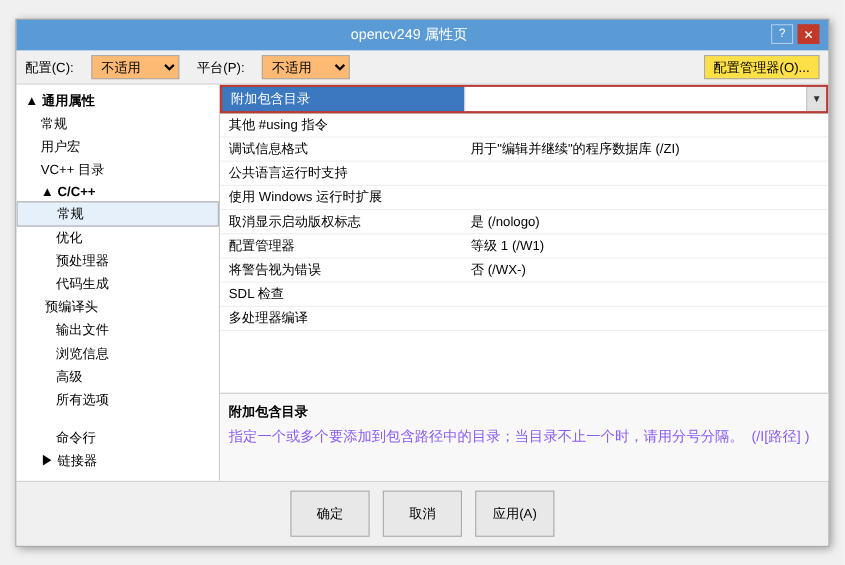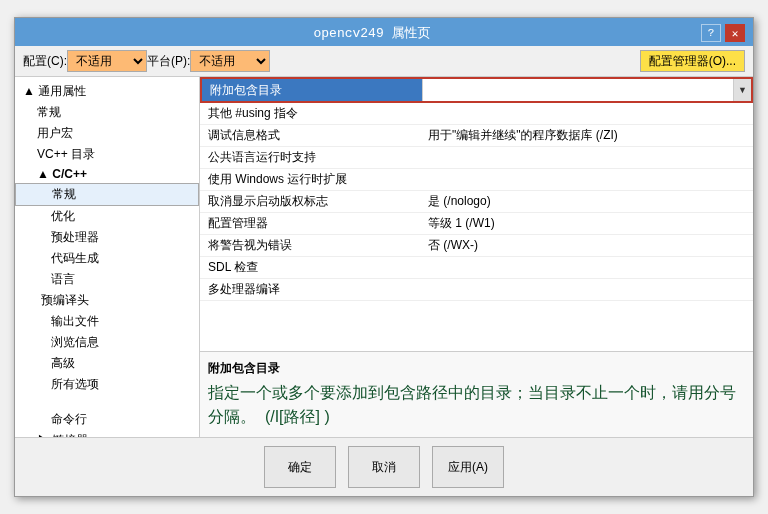--- a/index.html
+++ b/index.html
@@ -17,25 +17,24 @@
     .dialog {
       width: 740px;
       background: #f0f0f0;
       border: 1px solid #999;
       box-shadow: 2px 2px 8px rgba(0,0,0,0.4);
     }
     .title-bar {
       background: #5b9bd5;
       color: white;
       display: flex;
-      align-items: flex-end;
+      align-items: flex-start;
       justify-content: space-between;
       padding: 4px 8px;
       height: 28px;
-      font-family: Liberation Mono, monospace;
     }
     .title-bar-title {
       flex: 1;
       text-align: center;
       font-size: 13px;
     }
     .title-bar-buttons {
       display: flex;
       gap: 4px;
     }
@@ -53,21 +52,21 @@
       background: #c0392b;
     }
     .title-btn.help {
       background: transparent;
       border: 1px solid rgba(255,255,255,0.5);
     }
     .toolbar {
       display: flex;
       align-items: center;
       padding: 4px 8px;
-      gap: 0;
+      gap: 16px;
       border-bottom: 1px solid #ccc;
       background: #f0f0f0;
     }
     .toolbar-label {
       font-size: 12px;
       white-space: nowrap;
     }
     .toolbar-select {
       height: 22px;
       border: 1px solid #aaa;
@@ -168,22 +167,22 @@
       padding: 8px;
       background: #f8f8f8;
       min-height: 80px;
     }
     .desc-title {
       font-weight: bold;
       font-size: 12px;
       margin-bottom: 4px;
     }
     .desc-text {
-      font-size: 16px;
-      color: #14532d;
+      font-size: 13px;
+      color: #8b5cf6;
       line-height: 1.5;
     }
     .footer {
       display: flex;
       justify-content: center;
       align-items: center;
       gap: 12px;
       padding: 8px;
       border-top: 1px solid #ccc;
       background: #f0f0f0;
@@ -220,30 +219,29 @@
     <select class="toolbar-select">
       <option>不适用</option>
     </select>
     <button class="toolbar-btn">配置管理器(O)...</button>
   </div>
 
   <div class="main-content">
 
     <div class="tree-panel">
 
-    <div class="tree-item" style="padding-left: 8px; font-weight: normal;">▲ 通用属性</div>
+    <div class="tree-item" style="padding-left: 8px; font-weight: bold;">▲ 通用属性</div>
         <div class="tree-item" style="padding-left: 22px;">常规</div>
         <div class="tree-item" style="padding-left: 22px;">用户宏</div>
         <div class="tree-item" style="padding-left: 22px;">VC++ 目录</div>
         <div class="tree-item" style="padding-left: 22px; font-weight: bold;">▲ C/C++</div>
         <div class="tree-item selected" style="padding-left: 36px;">常规</div>
         <div class="tree-item" style="padding-left: 36px;">优化</div>
         <div class="tree-item" style="padding-left: 36px;">预处理器</div>
         <div class="tree-item" style="padding-left: 36px;">代码生成</div>
-        <div class="tree-item" style="padding-left: 36px;">语言</div>
         <div class="tree-item" style="padding-left: 26px;">预编译头</div>
         <div class="tree-item" style="padding-left: 36px;">输出文件</div>
         <div class="tree-item" style="padding-left: 36px;">浏览信息</div>
         <div class="tree-item" style="padding-left: 36px;">高级</div>
         <div class="tree-item" style="padding-left: 36px;">所有选项</div>
         <div class="tree-item" style="padding-left: 36px; margin-top: 14px;">命令行</div>
         <div class="tree-item" style="padding-left: 22px; font-weight: normal;">▶ 链接器</div>
       </div>
 
     <div class="right-panel">

